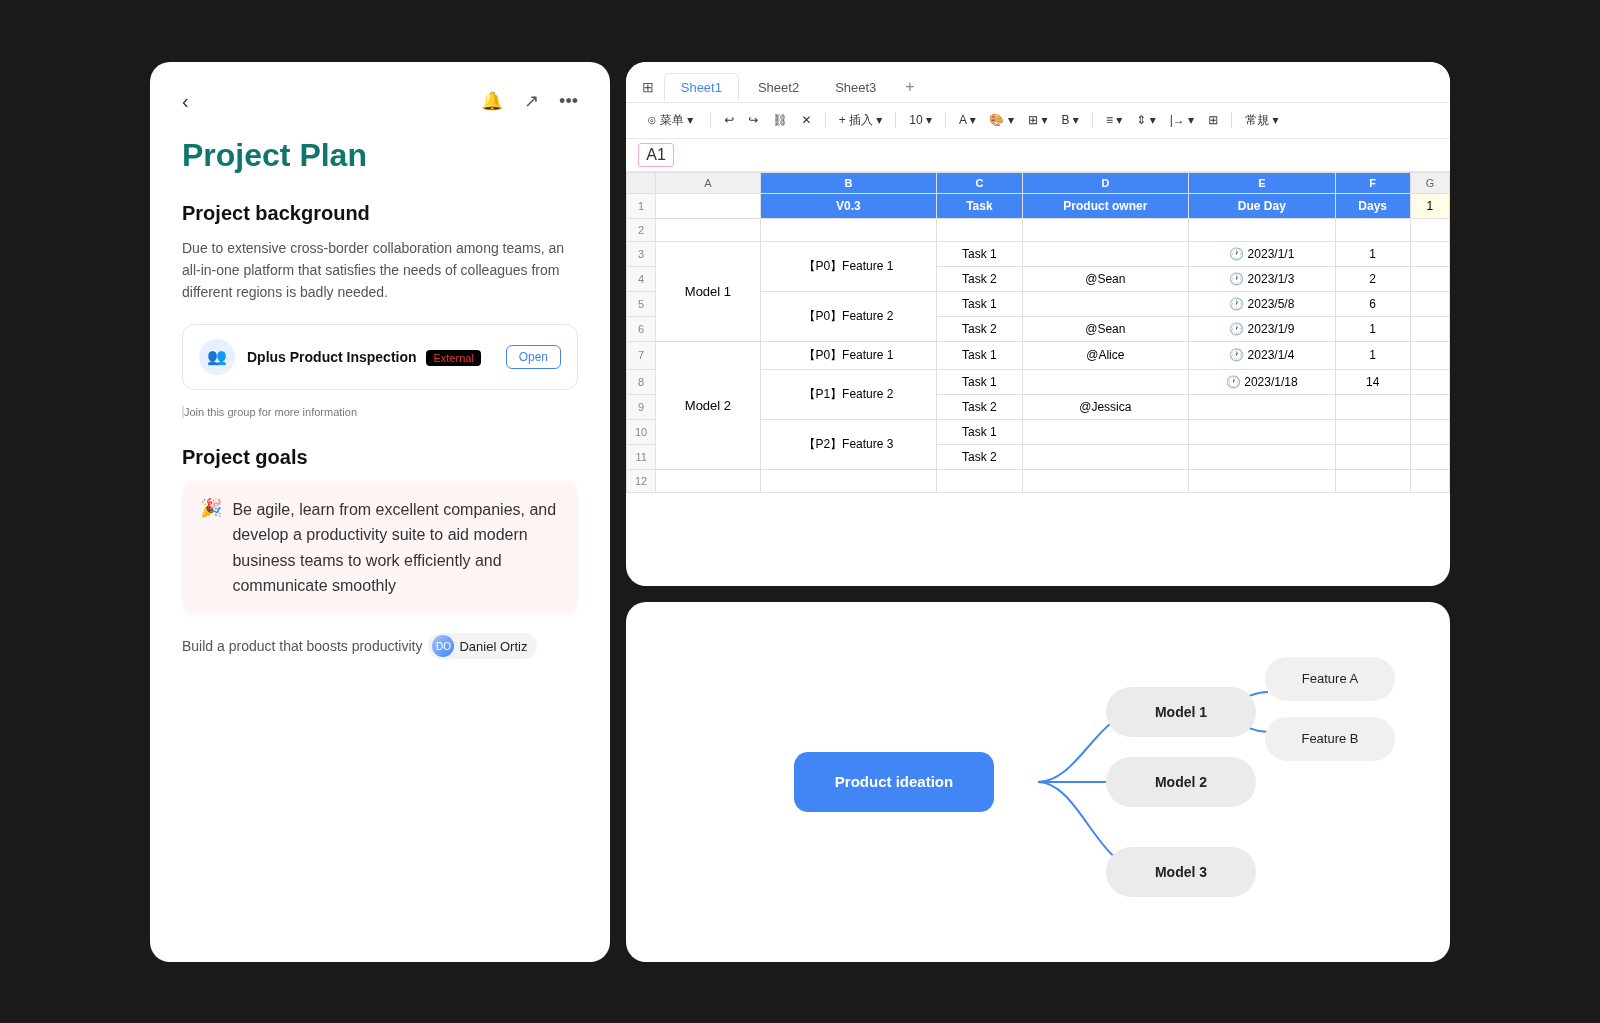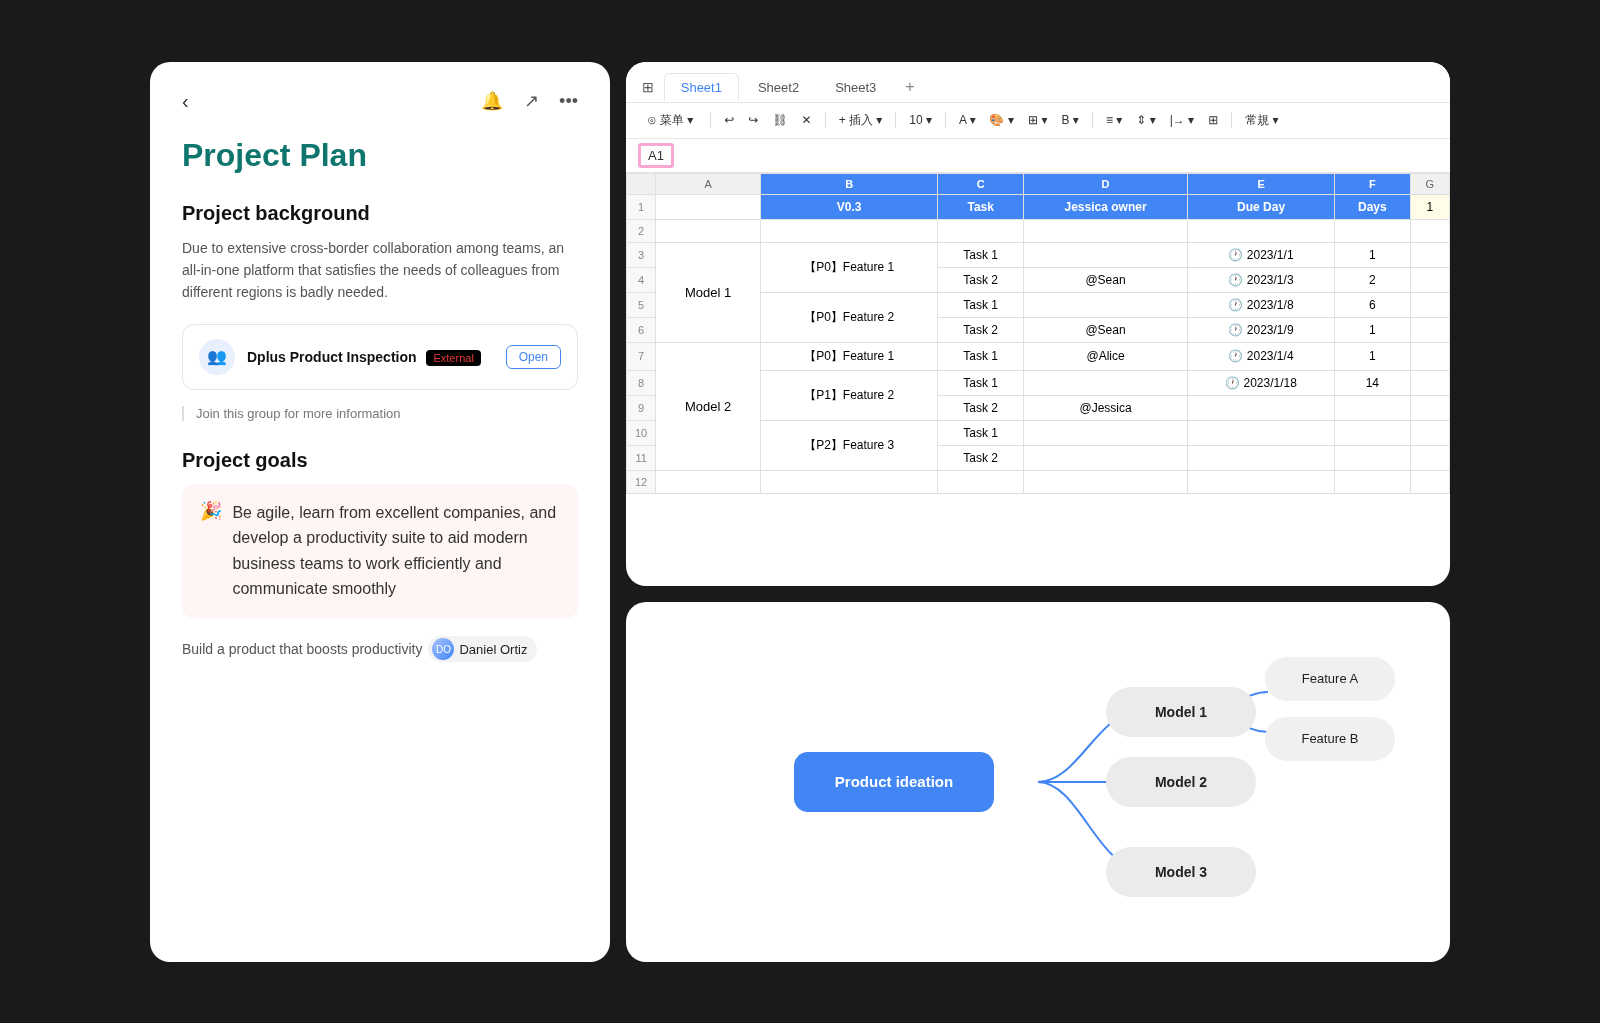--- a/index.html
+++ b/index.html
@@ -120,23 +120,22 @@
       border: 1px solid #4285f4;
       color: #4285f4;
       background: #fff;
       font-size: 12px;
       padding: 4px 12px;
       border-radius: 6px;
       cursor: pointer;
     }
 
     .join-text {
-      font-size: 13px;
+      font-size: 11px;
       color: #777;
-      padding-left: 12px;
       border-left: 2px solid #ddd;
       margin-bottom: 28px;
     }
 
     .goals-card {
       background: #fff5f5;
       border-radius: 12px;
       padding: 16px 18px;
       margin-bottom: 18px;
       display: flex;
@@ -273,24 +272,24 @@
       border-radius: 4px;
       cursor: pointer;
       font-size: 12px;
       color: #333;
       display: flex;
       align-items: center;
       gap: 2px;
     }
 
     .cell-ref {
-      font-size: 13px;
+      font-size: 16px;
       color: #333;
       padding: 2px 6px;
-      border: 3px solid #f9a8d4;
+      border: 1px solid #f9a8d4;
       border-radius: 3px;
       min-width: 36px;
       text-align: center;
       margin-right: 8px;
     }
 
     .spreadsheet-table {
       width: 100%;
       border-collapse: collapse;
       font-size: 12px;
@@ -520,21 +519,21 @@
               <th class="col-header header-blue">F</th>
               <th class="col-header">G</th>
             </tr>
           </thead>
           <tbody>
             <tr>
               <td class="row-num">1</td>
               <td></td>
               <td class="header-blue">V0.3</td>
               <td class="header-blue">Task</td>
-              <td class="header-blue">Jessica owner</td>
+              <td class="header-blue">Product owner</td>
               <td class="header-blue">Due Day</td>
               <td class="header-blue">Days</td>
               <td class="cell-yellow">1</td>
             </tr>
             <tr>
               <td class="row-num">2</td>
               <td></td>
               <td></td>
               <td></td>
               <td></td>
@@ -558,21 +557,21 @@
               <td>@Sean</td>
               <td>🕐 2023/1/3</td>
               <td>2</td>
               <td></td>
             </tr>
             <tr>
               <td class="row-num">5</td>
               <td rowspan="2">【P0】Feature 2</td>
               <td>Task 1</td>
               <td></td>
-              <td>🕐 2023/1/8</td>
+              <td>🕐 2023/5/8</td>
               <td>6</td>
               <td></td>
             </tr>
             <tr>
               <td class="row-num">6</td>
               <td>Task 2</td>
               <td>@Sean</td>
               <td>🕐 2023/1/9</td>
               <td>1</td>
               <td></td>

